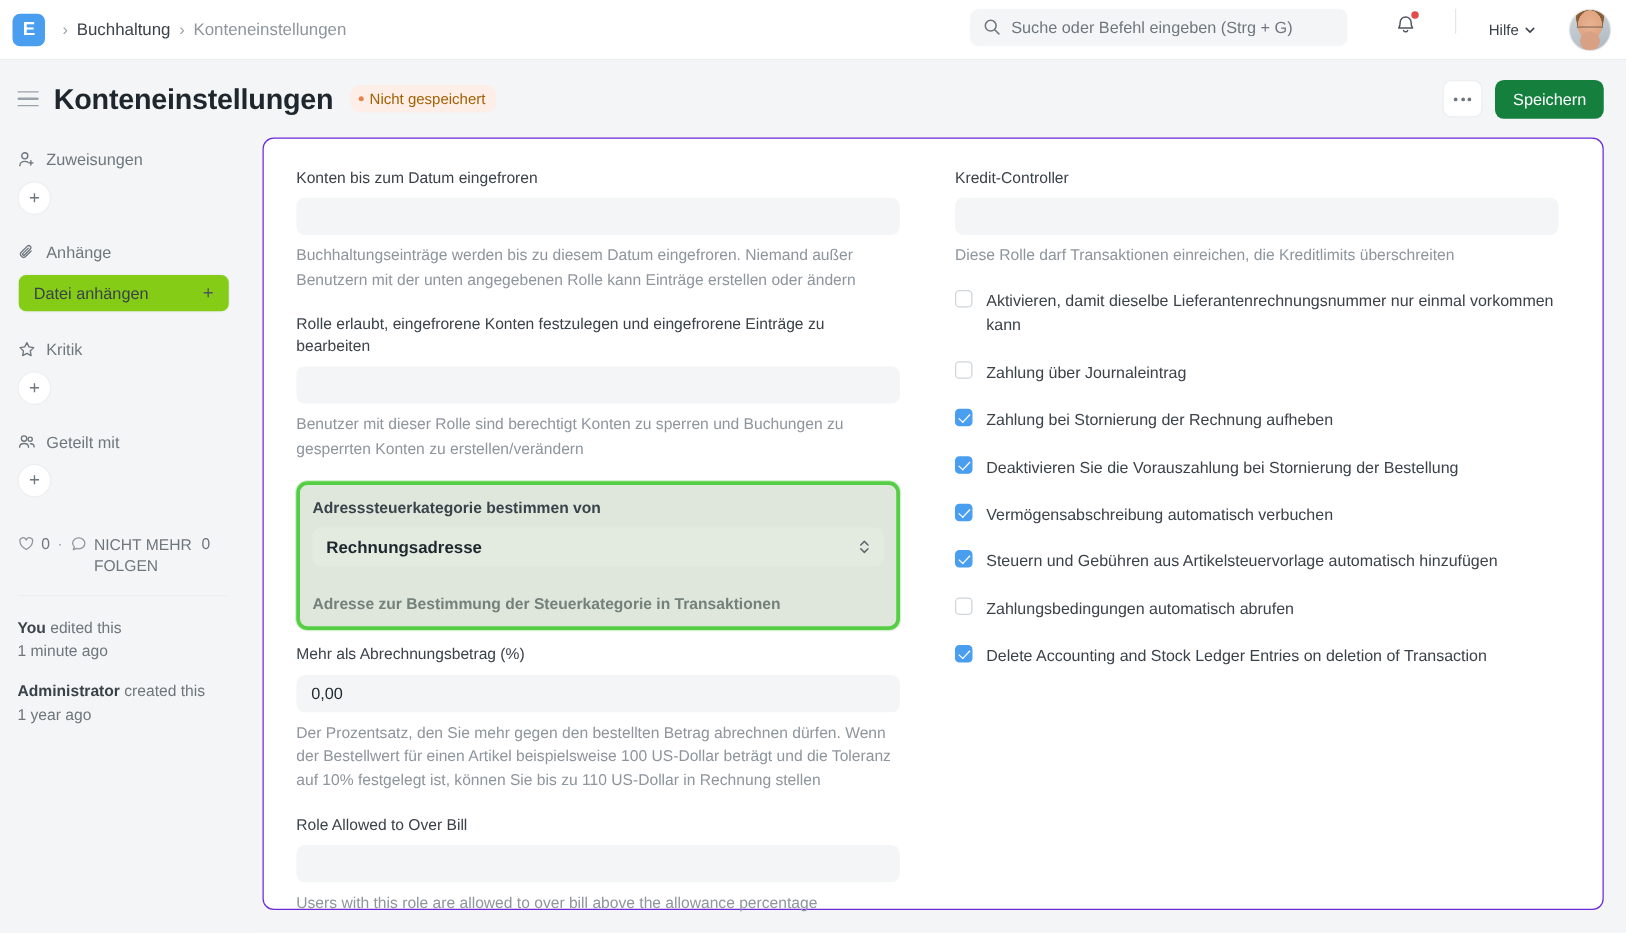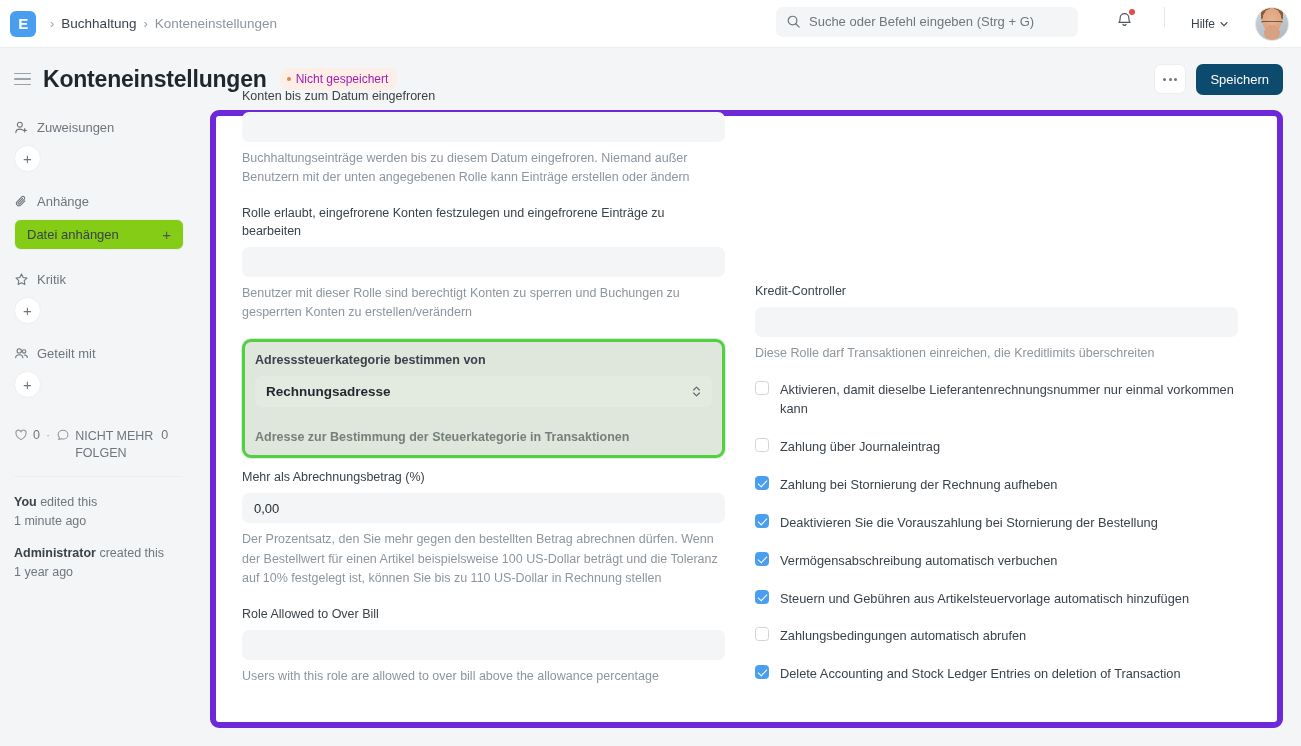--- a/index.html
+++ b/index.html
@@ -93,37 +93,37 @@
     height: 62px;
     display: flex; align-items: center;
     padding: 0 18px 0 14px;
   }
   .hamburger { display: flex; flex-direction: column; gap: 4px; cursor: pointer; margin-right: 12px; }
   .hamburger span { display: block; width: 17px; height: 1.6px; background: #9aa2ab; border-radius: 1px; }
   .page-title { font-size: 23px; font-weight: bold; color: #1f272e; letter-spacing: -0.2px; }
   .unsaved {
     margin-left: 13px;
     background: #fdeee7;
-    color: #a21caf;
+    color: #a16207;
     font-size: 12px;
     border-radius: 9px;
     padding: 4px 9px 4px 7px;
     display: flex; align-items: center; gap: 5px;
   }
   .unsaved-dot { width: 4px; height: 4px; border-radius: 50%; background: #e8834a; }
   .title-actions { margin-left: auto; display: flex; align-items: center; gap: 10px; }
   .btn-ellipsis {
     width: 32px; height: 30px; background: #fff;
     border: 1px solid #eceef0; border-radius: 7px;
     display: flex; align-items: center; justify-content: center; gap: 2.5px;
     cursor: pointer;
   }
   .btn-ellipsis i { width: 3px; height: 3px; border-radius: 50%; background: #6e767e; display:block; }
   .btn-primary {
-    background: #0c4a6e; color: #fff;
+    background: #15803d; color: #fff;
     font-size: 13px; border: none; border-radius: 7px;
     padding: 8px 14px; cursor: pointer;
     font-family: "Liberation Sans", sans-serif;
   }
 
   
   .body-wrap { display: flex; padding: 0 18px 0 0; height: calc(746px - 48px - 62px); }
 
   
   .sidebar { width: 210px; padding: 10px 28px 0 14px; flex: 0 0 auto; }
@@ -156,26 +156,25 @@
   .follow-label { max-width: 80px; line-height: 1.35; }
   .side-divider { width: 168px; height: 1px; background: #eceef0; margin: 6px 0 16px; }
   .activity { font-size: 12.5px; color: #6e767e; margin-bottom: 14px; line-height: 1.5; }
   .activity b { color: #3a424a; font-weight: bold; }
 
   
   .card {
     flex: 1 1 auto;
     background: #fff;
     border-radius: 9px;
-    border: 6px solid #6d28d9;
+    border: 1px solid #6d28d9;
     display: flex;
     padding: 22px 26px 20px;
-    gap: 30px;
+    gap: 44px;
     height: 618px;
-    align-items: flex-end;
   }
   .col { width: 483px; flex: 0 0 auto; }
 
   .field { margin-bottom: 16px; }
   .field-label { font-size: 12.5px; color: #3a424a; margin-bottom: 7px; line-height: 1.45; }
   .field-input {
     height: 30px; background: #f4f5f6; border-radius: 7px;
     border: 1px solid transparent;
     display: flex; align-items: center; padding: 0 11px;
     font-size: 13px; color: #1f272e;

